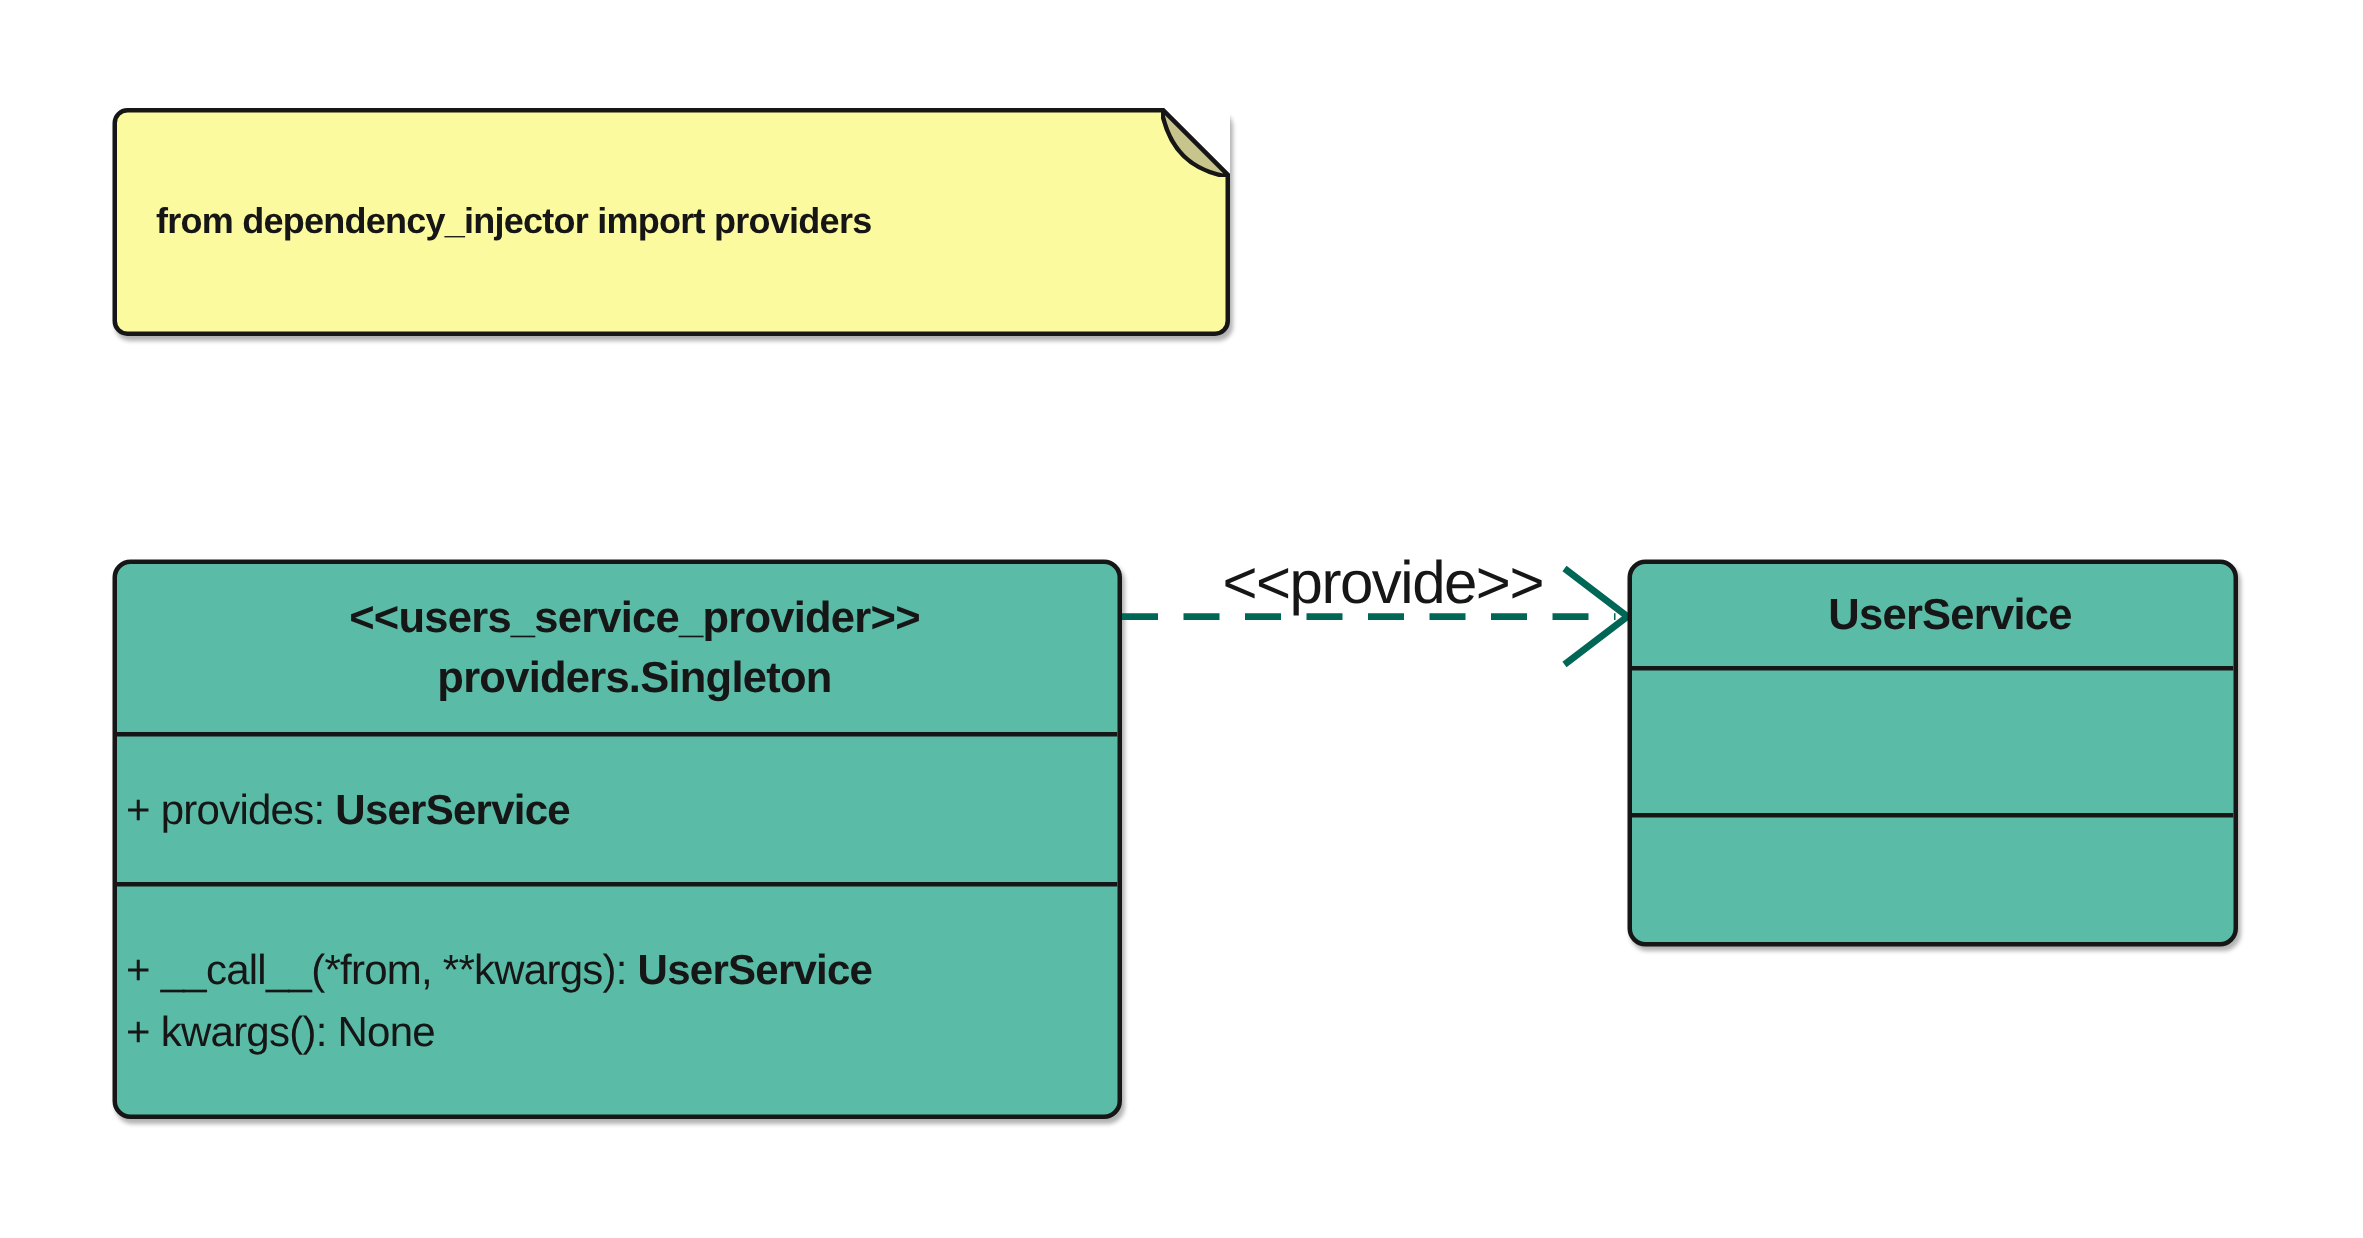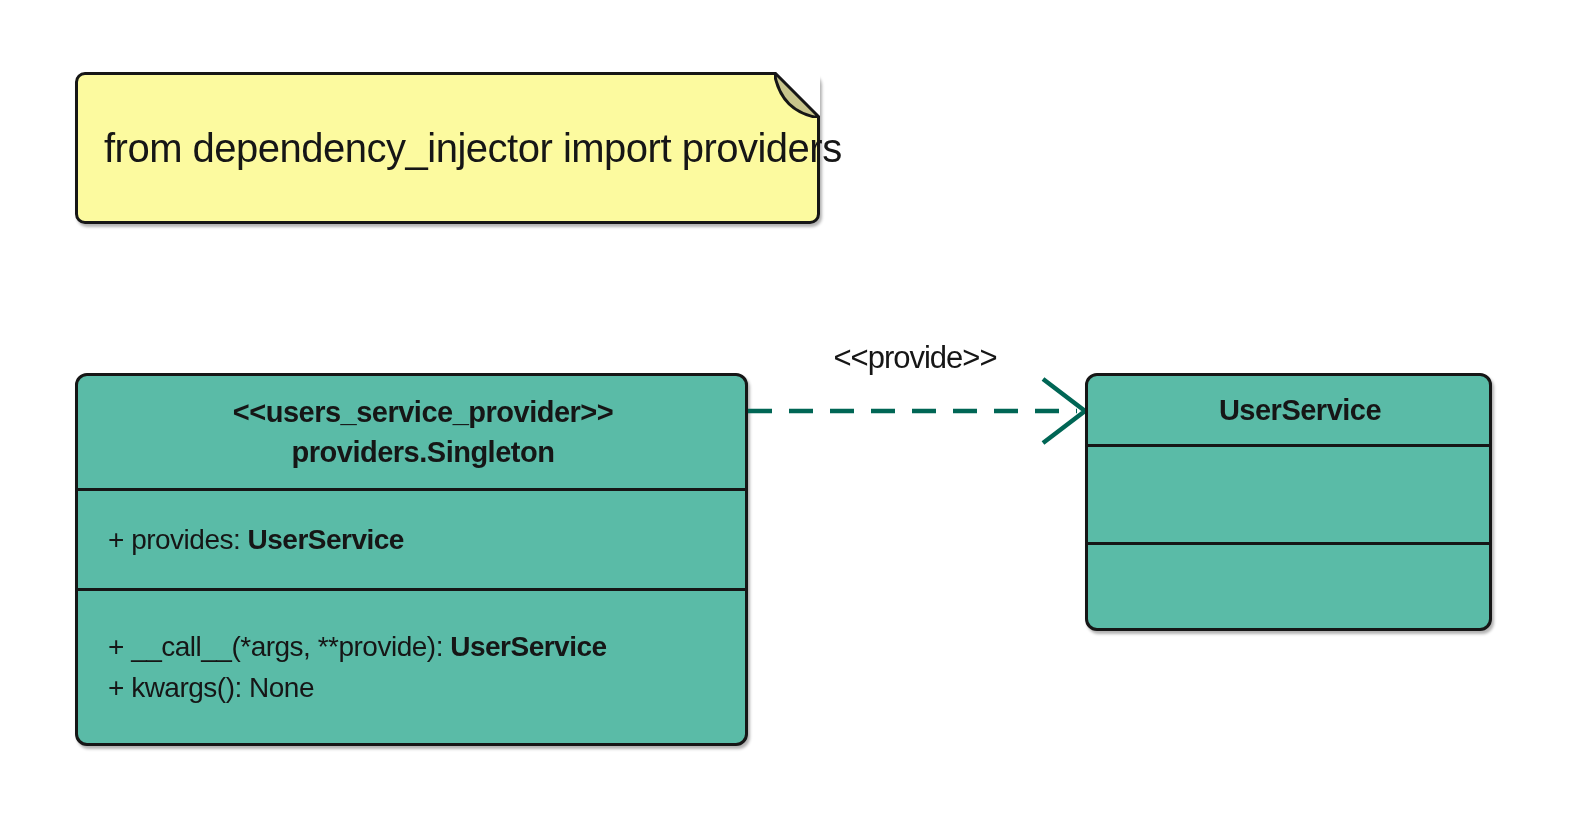--- a/index.html
+++ b/index.html
@@ -28,22 +28,22 @@
     border: 3px solid #161616;
     border-radius: 10px;
     box-sizing: border-box;
     box-shadow: 2px 3px 3px rgba(0,0,0,0.30);
     display: flex;
     align-items: center;
   }
   .uml-note .note-text {
     padding-left: 26px;
     padding-right: 60px;
-    font-size: 40px;
-    font-weight: normal;
+    font-size: 24px;
+    font-weight: bold;
     letter-spacing: -0.5px;
     white-space: nowrap;
   }
   .note-fold {
     position: absolute;
     top: -3px;
     right: -3px;
     width: 46px;
     height: 46px;
   }
@@ -92,43 +92,43 @@
   #provider-class .class-methods { flex: 1; }
 
   #service-class .class-header { height: 68px; }
   #service-class .class-attributes { height: 98px; }
   #service-class .class-methods { flex: 1; }
 
   .class-attributes, .class-methods {
     display: flex;
     flex-direction: column;
     justify-content: center;
-    padding-left: 30px;
+    padding-left: 6px;
     font-size: 28px;
     line-height: 41px;
     letter-spacing: -0.5px;
   }
   .member-line { white-space: nowrap; }
   .member-line .type { font-weight: bold; }
 
   
   #provide-arrow {
     position: absolute;
     left: 741px;
     top: 365px;
     width: 352px;
     height: 95px;
   }
   .relation-label {
     position: absolute;
     left: 815px;
-    top: 340px;
+    top: 367px;
     width: 200px;
     text-align: center;
-    font-size: 31px;
+    font-size: 40px;
     letter-spacing: -1px;
     white-space: nowrap;
   }
 </style>
 </head>
 <body>
 
 <div id="canvas">
 
   <div class="uml-note">
@@ -144,21 +144,21 @@
       <div>&lt;&lt;users_service_provider&gt;&gt;</div>
       <div>providers.Singleton</div>
     </div>
     <div class="compartment class-attributes">
       <div class="member-line">
         <span>+ provides: </span><span class="type">UserService</span>
       </div>
     </div>
     <div class="compartment class-methods">
       <div class="member-line">
-        <span>+ __call__(*args, **provide): </span><span class="type">UserService</span>
+        <span>+ __call__(*from, **kwargs): </span><span class="type">UserService</span>
       </div>
       <div class="member-line">
         <span>+ kwargs(): None</span><span class="type"></span>
       </div>
     </div>
   </div>
 
   <svg id="provide-arrow" viewBox="0 0 352 95">
     <line x1="7" y1="46" x2="336" y2="46" stroke="#006655" stroke-width="4.5" stroke-dasharray="24 17"></line>
     <polyline points="302,14 344,46 302,78" fill="none" stroke="#006655" stroke-width="4.5"></polyline>

